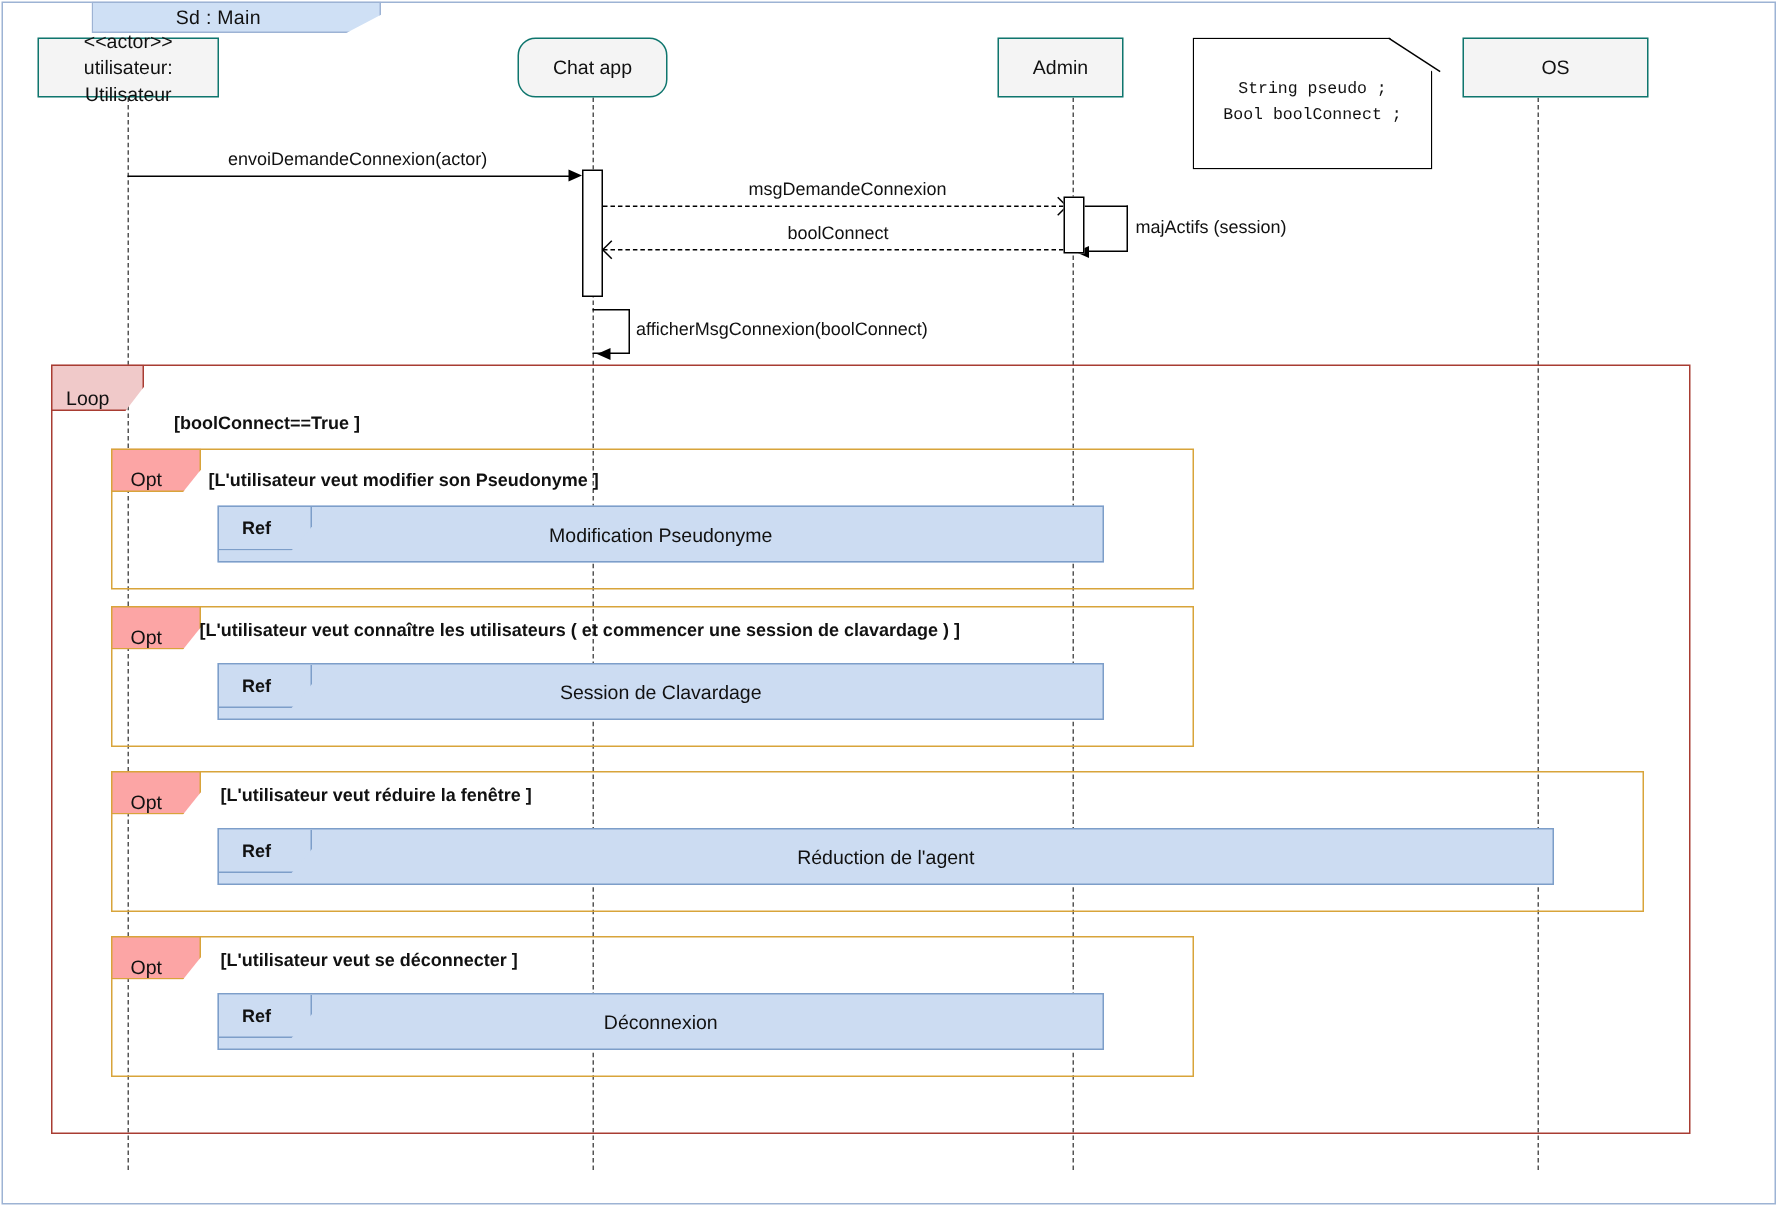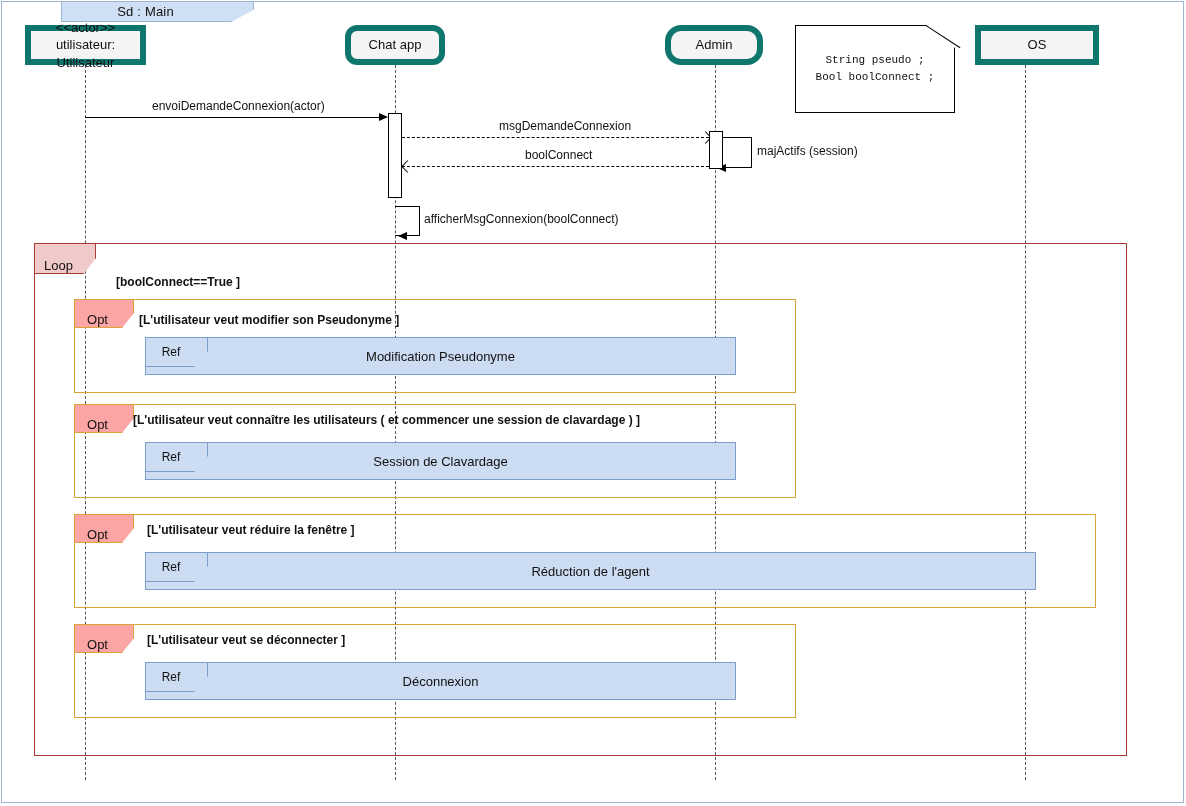--- a/index.html
+++ b/index.html
@@ -36,21 +36,21 @@
     align-items:center;
     justify-content:center;
     letter-spacing:0.2px;
   }
   .frame-tab span{ margin-right:24px; }
 
   
   .lifebox{
     position:absolute;
     background:#f4f4f4;
-    border:6px solid #0f766e;
+    border:1px solid #0f766e;
     box-sizing:border-box;
     display:flex;
     flex-direction:column;
     align-items:center;
     justify-content:center;
     font-size:13px;
     color:#111;
     line-height:1.32;
     text-align:center;
   }
@@ -178,21 +178,21 @@
     border-right:1px solid #7d9ec9;
     border-bottom:1px solid #7d9ec9;
     box-sizing:border-box;
     clip-path:polygon(0 0, 100% 0, 100% 45%, 78% 100%, 0 100%);
     display:flex;
     align-items:center;
     justify-content:center;
     font-size:12px;
     color:#111;
   }
-  .ref-tag span{ margin-right:11px; }
+  .ref-tag span{ margin-right:11px;font-weight:bold; }
   .ref-title{
     position:absolute;
     left:0; right:0; top:0; bottom:0;
     display:flex;
     align-items:center;
     justify-content:center;
     pointer-events:none;
   }
 </style>
 </head>
@@ -212,21 +212,21 @@
 
   <div class="lifebox" style="left:25px; top:25px; width:121px; height:40px;">
     <div>&lt;&lt;actor&gt;&gt;</div>
     <div>utilisateur: Utilisateur</div>
   </div>
 
   <div class="lifebox" style="left:345px; top:25px; width:100px; height:40px;border-radius:12px;">
     <div>Chat app</div>
   </div>
 
-  <div class="lifebox" style="left:665px; top:25px; width:98px; height:40px;border-radius:16px;">
+  <div class="lifebox" style="left:665px; top:25px; width:84px; height:40px;">
     <div>Admin</div>
   </div>
 
   <div class="lifebox" style="left:975px; top:25px; width:124px; height:40px;">
     <div>OS</div>
   </div>
 
   <div class="note" style="left:795px; top:25px; width:160px; height:88px;">
     <div>String pseudo ;</div>
     <div>Bool boolConnect ;</div>

